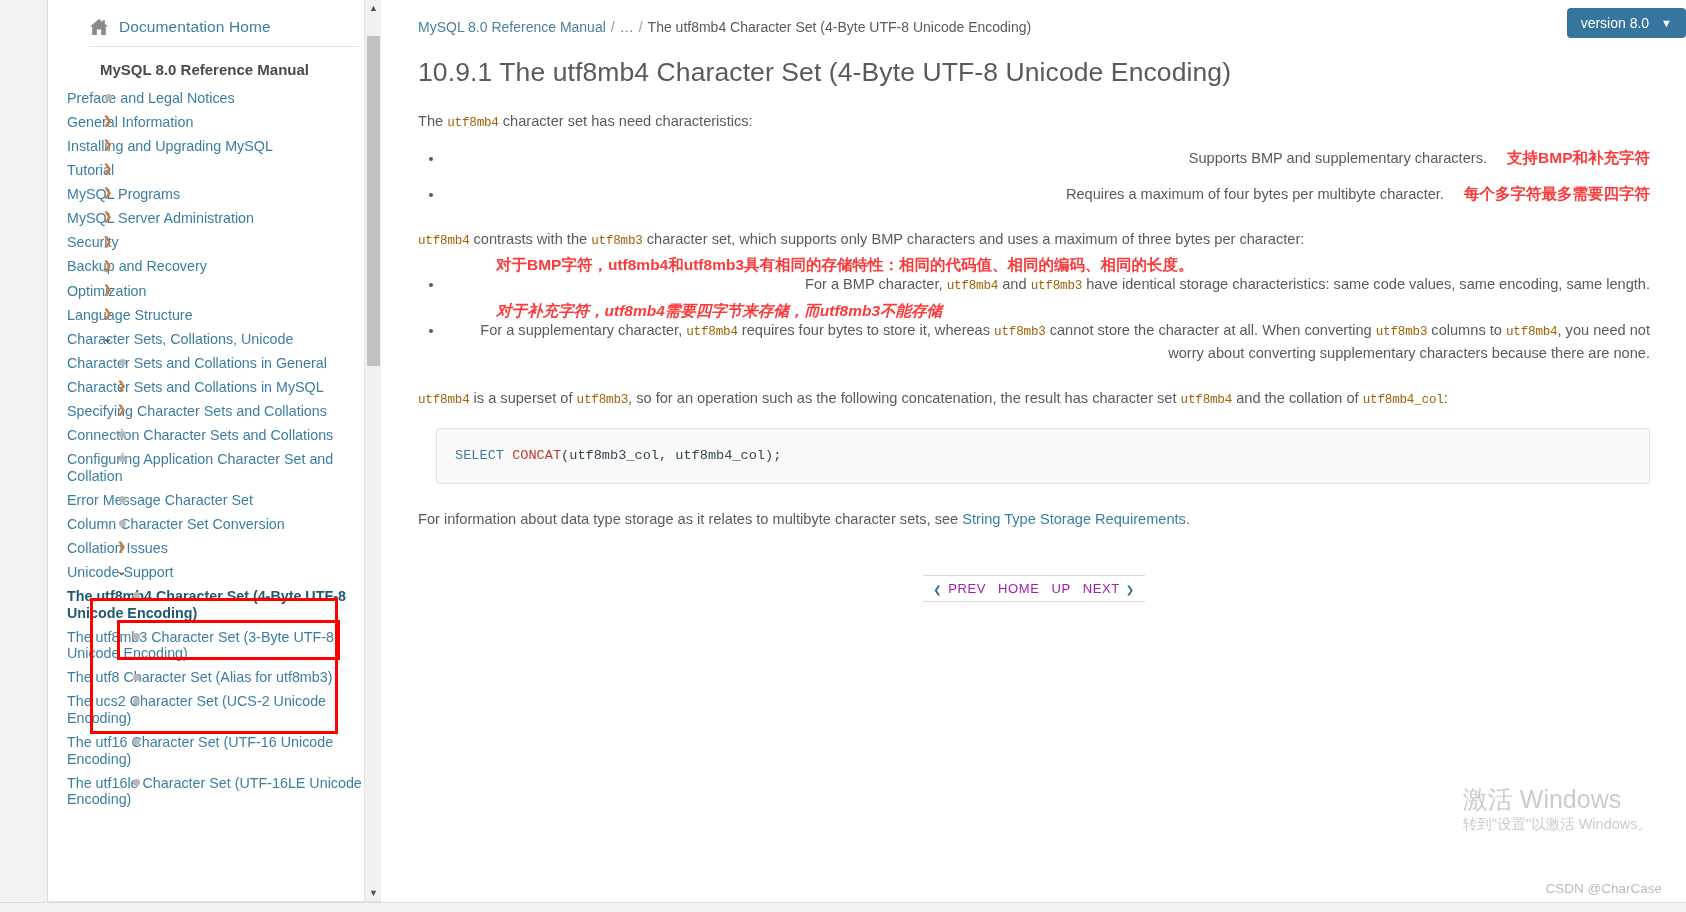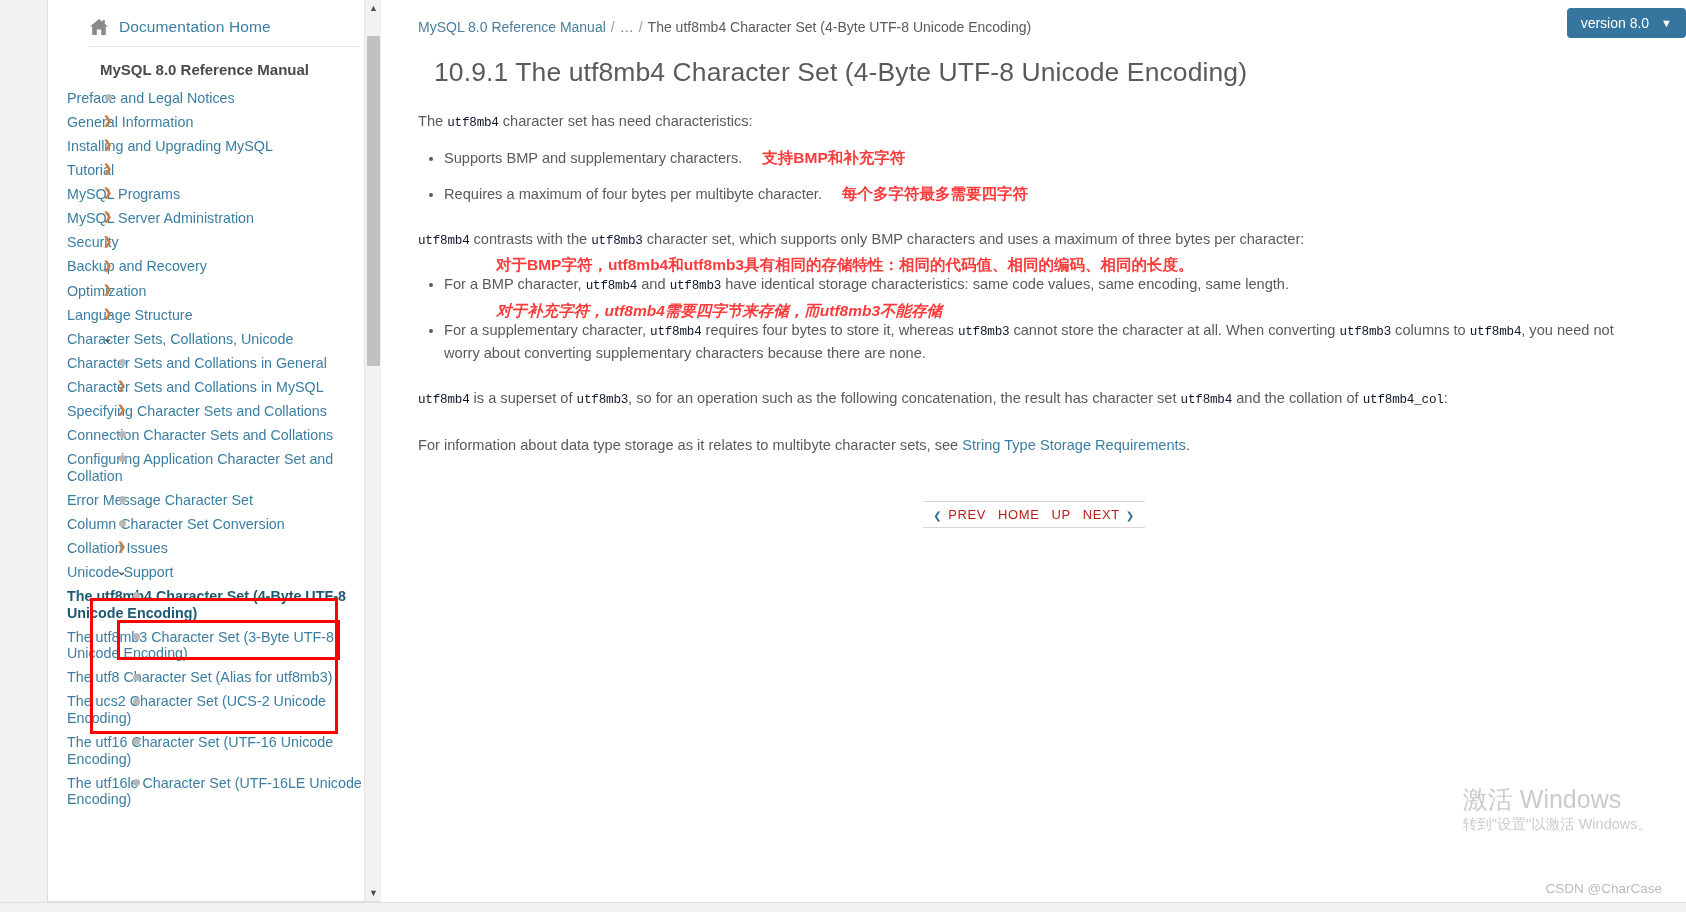--- a/index.html
+++ b/index.html
@@ -184,43 +184,44 @@
     border-radius: 4px;
     display: flex; align-items: center; gap: 12px;
     cursor: pointer;
   }
   .version-badge .caret-dn { font-size: 11px; }
 
   h1.page-title {
     font-size: 26.5px;
     font-weight: normal;
     color: #5a5a5a;
-    margin: 22px 0 0 16px;
+    margin: 22px 0 0 0;
     letter-spacing: .1px;
   }
 
   p.body-text {
     font-size: 14.6px;
     color: #5a5a5a;
     line-height: 1.55;
     margin: 22px 0 0 0;
   }
   code, .mono {
     font-family: "Liberation Mono", monospace;
     font-size: 12.6px;
-    color: #0f172a;
+    color: #a16207;
     letter-spacing: -0.2px;
   }
 
   ul.bullets { margin: 10px 0 0 0; padding-left: 26px; }
   ul.bullets > li {
     font-size: 14.6px;
     color: #5a5a5a;
     line-height: 1.55;
     margin: 12px 0 0 0;
+    text-align: right;
   }
   ul.bullets > li::marker { color: #5a5a5a; }
 
   .cn-note {
     color: #fb3b3b;
     font-size: 15.5px;
     font-weight: bold;
     white-space: nowrap;
   }
   .cn-inline { margin-left: 16px; }
@@ -252,21 +253,21 @@
   }
   .footer-nav .nav-inner {
     display: inline-block;
     border-top: 1px solid #d8d8d8;
     border-bottom: 1px solid #d8d8d8;
     padding: 5px 10px;
     font-size: 13px;
     letter-spacing: .6px;
     color: #2b6c8f;
   }
-  .footer-nav a { color: #b91c1c; text-decoration: none; margin: 0 6px; }
+  .footer-nav a { color: #a21caf; text-decoration: none; margin: 0 6px; }
   .footer-nav .chev { color: #2b6c8f; font-size: 10px; }
 
   a.inline-link { color: #3b7ea1; text-decoration: none; }
 
   
   .win-watermark {
     position: absolute;
     right: 34px; bottom: 78px;
     text-align: left;
     color: #c9cbcd;
@@ -396,20 +397,21 @@
         <li style="position:relative; margin-top:22px">
           <span class="cn-note cn-above" style="left:52px; top:-20px;font-style:italic;">对于补充字符，utf8mb4需要四字节来存储，而utf8mb3不能存储</span>
           <span>For a supplementary character, </span><code class="mono">utf8mb4</code><span> requires four bytes to store it, whereas </span><code class="mono">utf8mb3</code><span> cannot store the character at all. When converting </span><code class="mono">utf8mb3</code><span> columns to </span><code class="mono">utf8mb4</code><span>, you need not worry about converting supplementary characters because there are none.</span>
         </li>
       </ul>
 
       <p class="body-text">
         <code class="mono">utf8mb4</code><span> is a superset of </span><code class="mono">utf8mb3</code><span>, so for an operation such as the following concatenation, the result has character set </span><code class="mono">utf8mb4</code><span> and the collation of </span><code class="mono">utf8mb4_col</code><span>:</span>
       </p>
 
+      <div class="code-block"><span class="kw">SELECT</span> <span class="fn">CONCAT</span><span class="pn">(utf8mb3_col, utf8mb4_col);</span></div>
 
 
 
       <p class="body-text" style="margin-top:24px">
         <span>For information about data type storage as it relates to multibyte character sets, see </span><a href="#" class="inline-link">String Type Storage Requirements</a><span>.</span>
       </p>
 
       <div class="footer-nav">
         <div class="nav-inner">
           <span class="chev">❮</span><a href="#">PREV</a><a href="#">HOME</a><a href="#">UP</a><a href="#">NEXT</a><span class="chev">❯</span>

